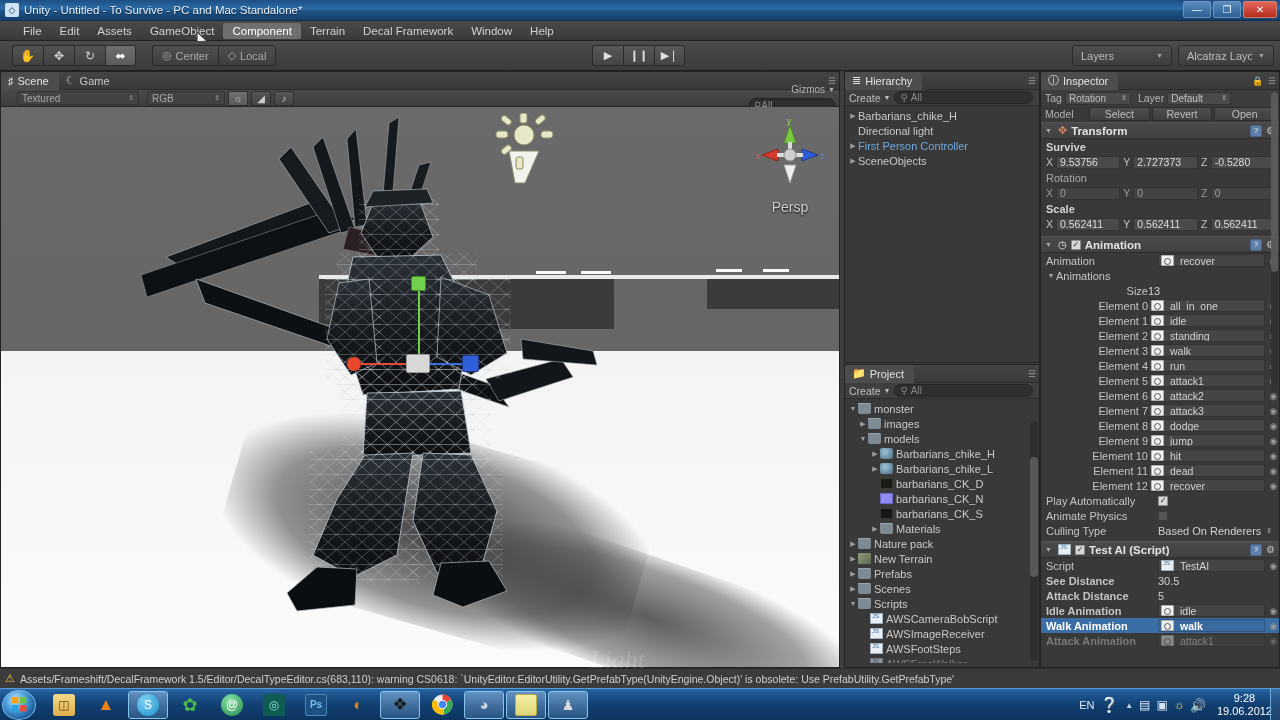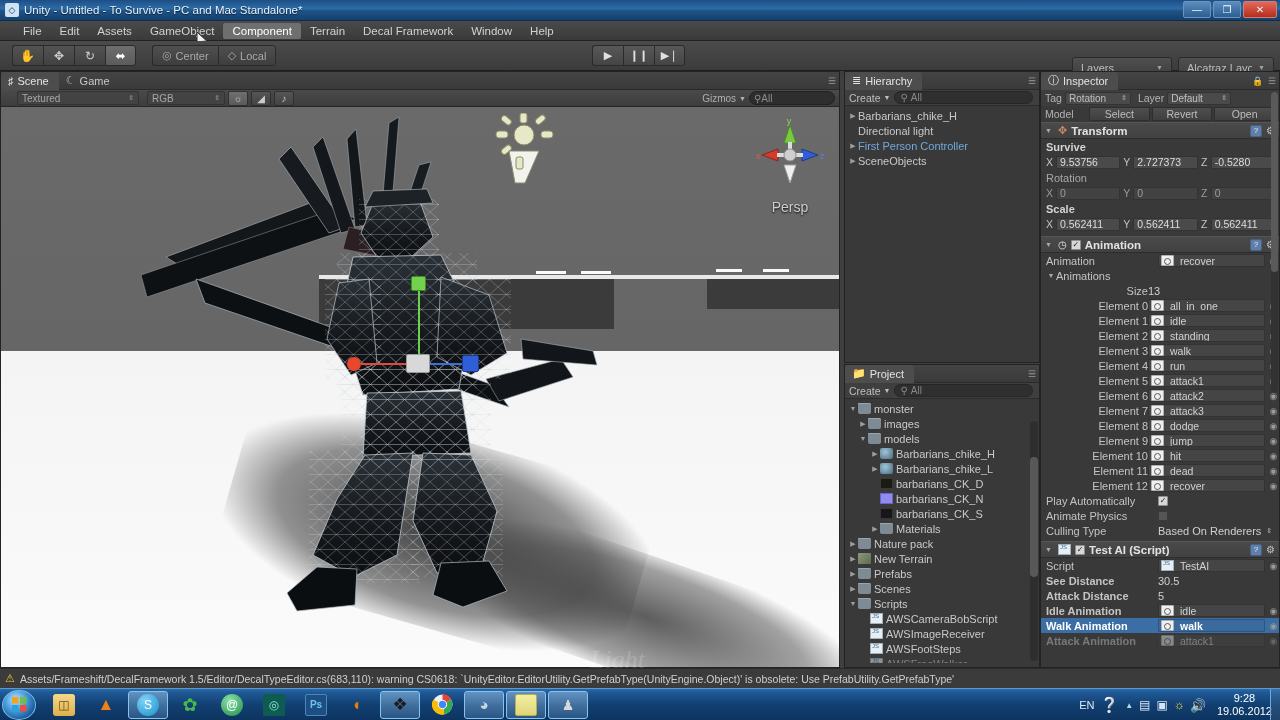--- a/index.html
+++ b/index.html
@@ -78,21 +78,21 @@
   .play-btn {
     width:31px; height:21px;
     background:linear-gradient(to bottom,#585858,#454545);
     border:1px solid #2a2a2a; border-right:none;
     display:flex; align-items:center; justify-content:center;
     color:#e0e0e0; font-size:11px;
   }
   .play-btn:first-child { border-radius:3px 0 0 3px; }
   .play-btn:last-child { border-right:1px solid #2a2a2a; border-radius:0 3px 3px 0; }
 
-  .layers-group { position:absolute; right:6px; top:16px; display:flex; gap:6px; }
+  .layers-group { position:absolute; right:6px; top:4px; display:flex; gap:6px; }
   .dropdown-btn {
     height:21px; padding:0 8px; min-width:78px;
     background:linear-gradient(to bottom,#4f4f4f,#3e3e3e);
     border:1px solid #2a2a2a; border-radius:3px;
     display:flex; align-items:center; justify-content:space-between;
     color:#bdbdbd; font-size:11px;
   }
   .dropdown-btn .arw { font-size:7px; margin-left:6px; color:#a0a0a0; }
 
   
@@ -120,21 +120,21 @@
     display:flex; align-items:center; justify-content:space-between;
     color:#a7a7a7; font-size:10px;
   }
   .sv-ico {
     width:20px; height:15px; margin-left:3px;
     background:linear-gradient(to bottom,#555,#434343);
     border:1px solid #303030; border-radius:2px;
     display:flex; align-items:center; justify-content:center; color:#ccc; font-size:10px;
   }
   .sv-ico.on { background:linear-gradient(to bottom,#6f6f6f,#5a5a5a); }
-  .sv-right { position:absolute; right:4px; display:flex; align-items:center; gap:3px; }
+  .sv-right { position:absolute; right:4px; display:flex; align-items:flex-end; gap:3px;flex-direction:column; }
   .sv-search {
     height:14px; width:86px; padding:0 4px;
     background:#2e2e2e; border:1px solid #222; border-radius:7px;
     display:flex; align-items:center; color:#8d8d8d; font-size:10px;
   }
 
   .viewport {
     position:absolute; left:0; top:35px; width:838px; height:560px;
     background:linear-gradient(to bottom,#6a6a6a 0%,#666 43.5%,#f4f4f4 43.5%,#fbfbfb 100%);
     overflow:hidden;

